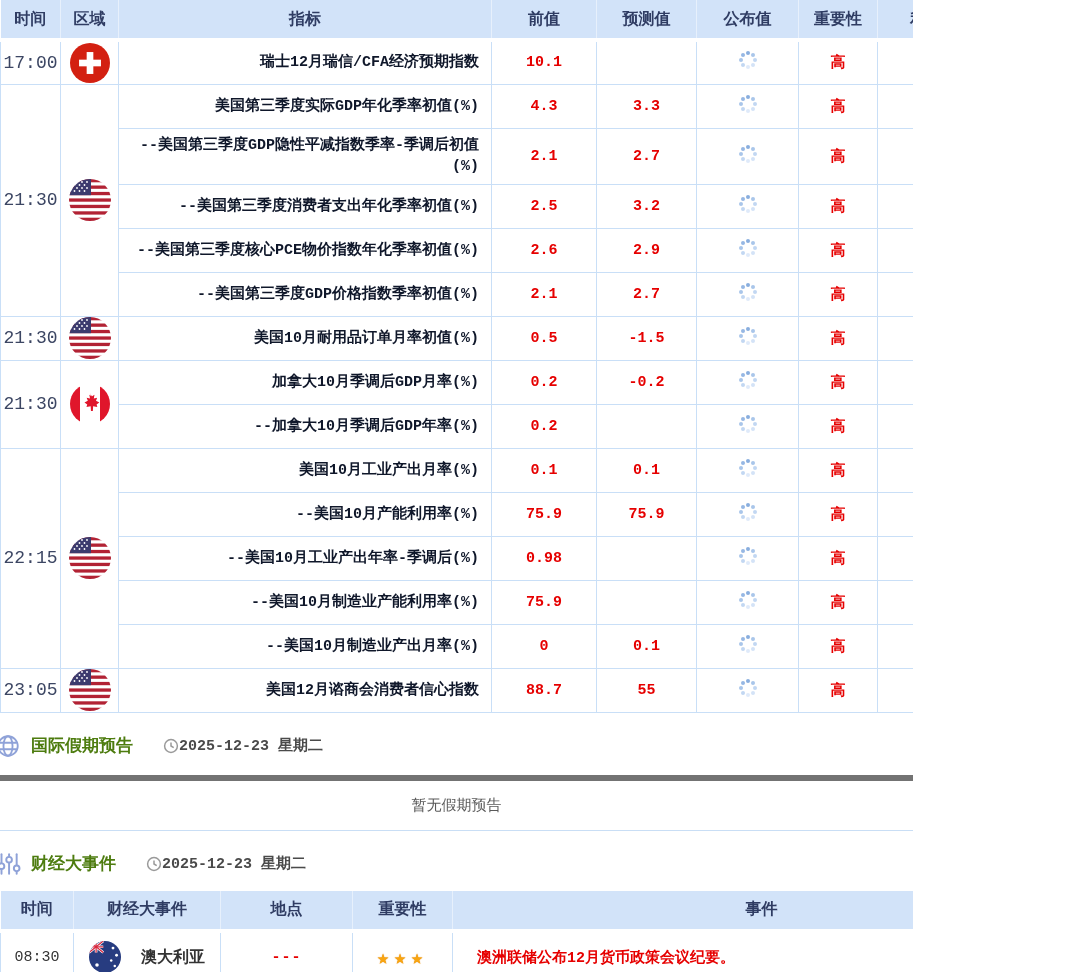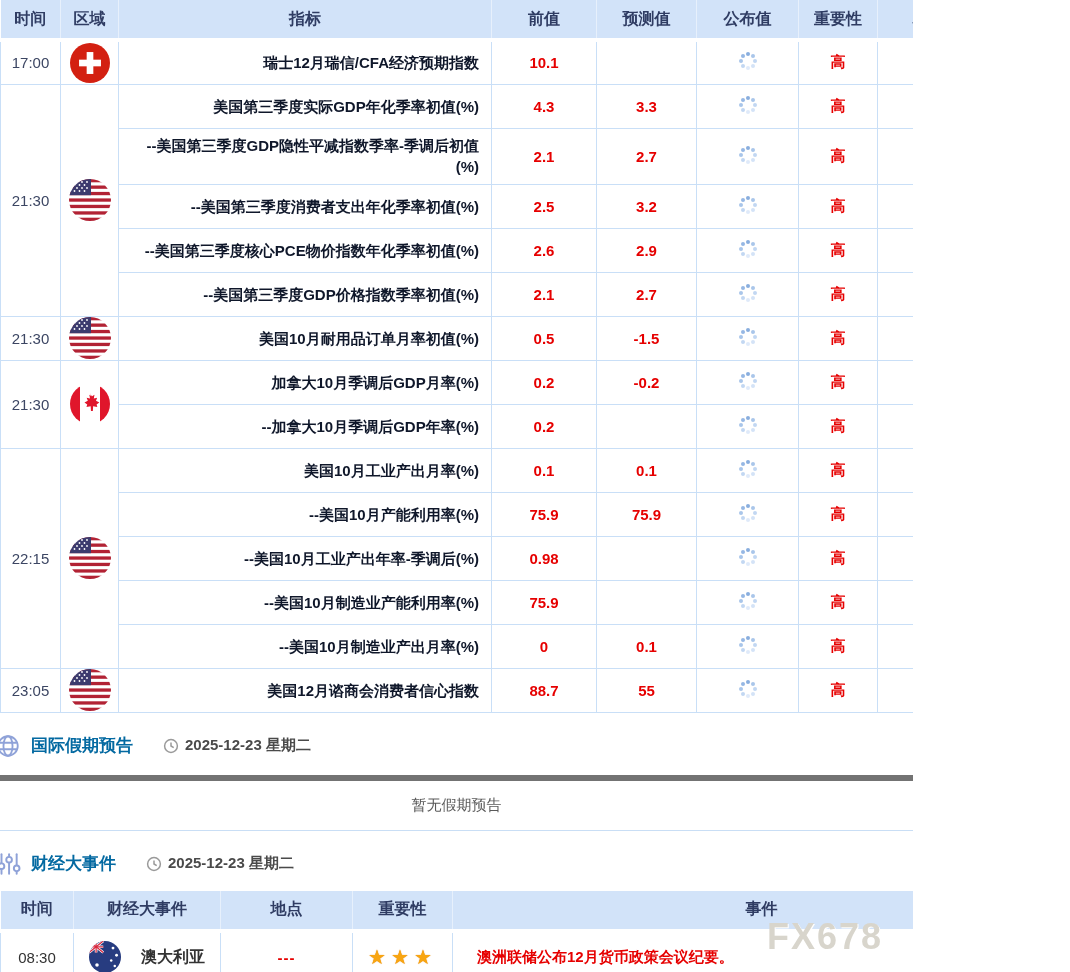--- a/index.html
+++ b/index.html
@@ -1,44 +1,44 @@
 <!DOCTYPE html>
 <html><head>
 <meta charset="utf-8">
 <style>
   html,body { margin:0; padding:0; background:#fff; }
   .page { position:relative; width:913px; height:972px; overflow:hidden; background:#fff;
-          font-family:Liberation Sans, sans-serif; }
+          font-family:Liberation Mono, monospace; }
 
   
   table.cal { border-collapse:collapse; table-layout:fixed; width:1070px; }
   .cal th { background:#d2e3f9; color:#2f3c63; font-size:16px; font-weight:bold;
             height:40px; box-sizing:border-box; border-right:1px solid #e7f0fc;
             border-bottom:4px solid #ffffff; padding:0; }
   .cal td { border:1px solid #c9dff7; height:44px; box-sizing:border-box;
             font-size:15px; padding:0; background:#fff; }
   .cal tr.r56 td { height:56px; }
-  td.time { text-align:center; color:#3c4663; font-size:15px; }
+  td.time { text-align:center; color:#3c4663; font-size:18px; }
   td.flagcell { text-align:center; vertical-align:middle; }
   td.ind { text-align:right; padding:4px 12px; color:#0f172a; font-weight:bold; line-height:21px; }
   td.val, td.imp { text-align:center; color:#e60000; font-weight:bold; }
   td.actual, td.interp, td.bias { text-align:center; }
   .flag { vertical-align:middle; }
 
   
   .spinner { display:inline-block; width:4px; height:4px; border-radius:50%; background:transparent;
     box-shadow: 0 -7px 0 0 #89aede, 5px -5px 0 0 #a9c6ea, 7px 0 0 0 #c2d7f2, 5px 5px 0 0 #d4e3f7,
                 0 7px 0 0 #dfeafa, -5px 5px 0 0 #c2d7f2, -7px 0 0 0 #a9c6ea, -5px -5px 0 0 #96b8e4;
     margin:8px; }
 
   
   .sec { display:flex; align-items:center; margin:20px 0 14px 0; }
   .sec .sec-icon { margin-left:-5px; flex:0 0 auto; }
-  .sec .sec-title { font-size:17px; font-weight:bold; color:#0369a1; margin-left:10px; }
-  .sec .sec-date { display:flex; align-items:center; gap:6px; margin-left:30px;
+  .sec .sec-title { font-size:17px; font-weight:bold; color:#4d7c0f; margin-left:10px; }
+  .sec .sec-date { display:flex; align-items:center; margin-left:30px;
                    font-size:15px; font-weight:bold; color:#4a4a4a; }
 
   .empty-box { border-top:6px solid #737373; border-bottom:1px solid #c9def5;
                text-align:center; color:#5a5a5a; font-size:15px; padding:15px 0; margin-top:16px; }
 
   
   table.ev { border-collapse:collapse; table-layout:fixed; width:1070px; margin-top:2px; }
   .ev th { background:#d2e3f9; color:#2f3c63; font-size:16px; font-weight:bold;
            height:40px; box-sizing:border-box; border-right:1px solid #e7f0fc;
            border-bottom:4px solid #ffffff; padding:0; }
@@ -463,14 +463,13 @@
             <span>澳大利亚</span>
           </div>
         </td>
         <td class="loc">---</td>
         <td class="stars">★★★</td>
         <td class="event"><span>澳洲联储公布12月货币政策会议纪要。</span></td>
       </tr>
     </tbody>
   </table>
 
-  <div class="watermark">FX678</div>
 </div>
 
 </body></html>

